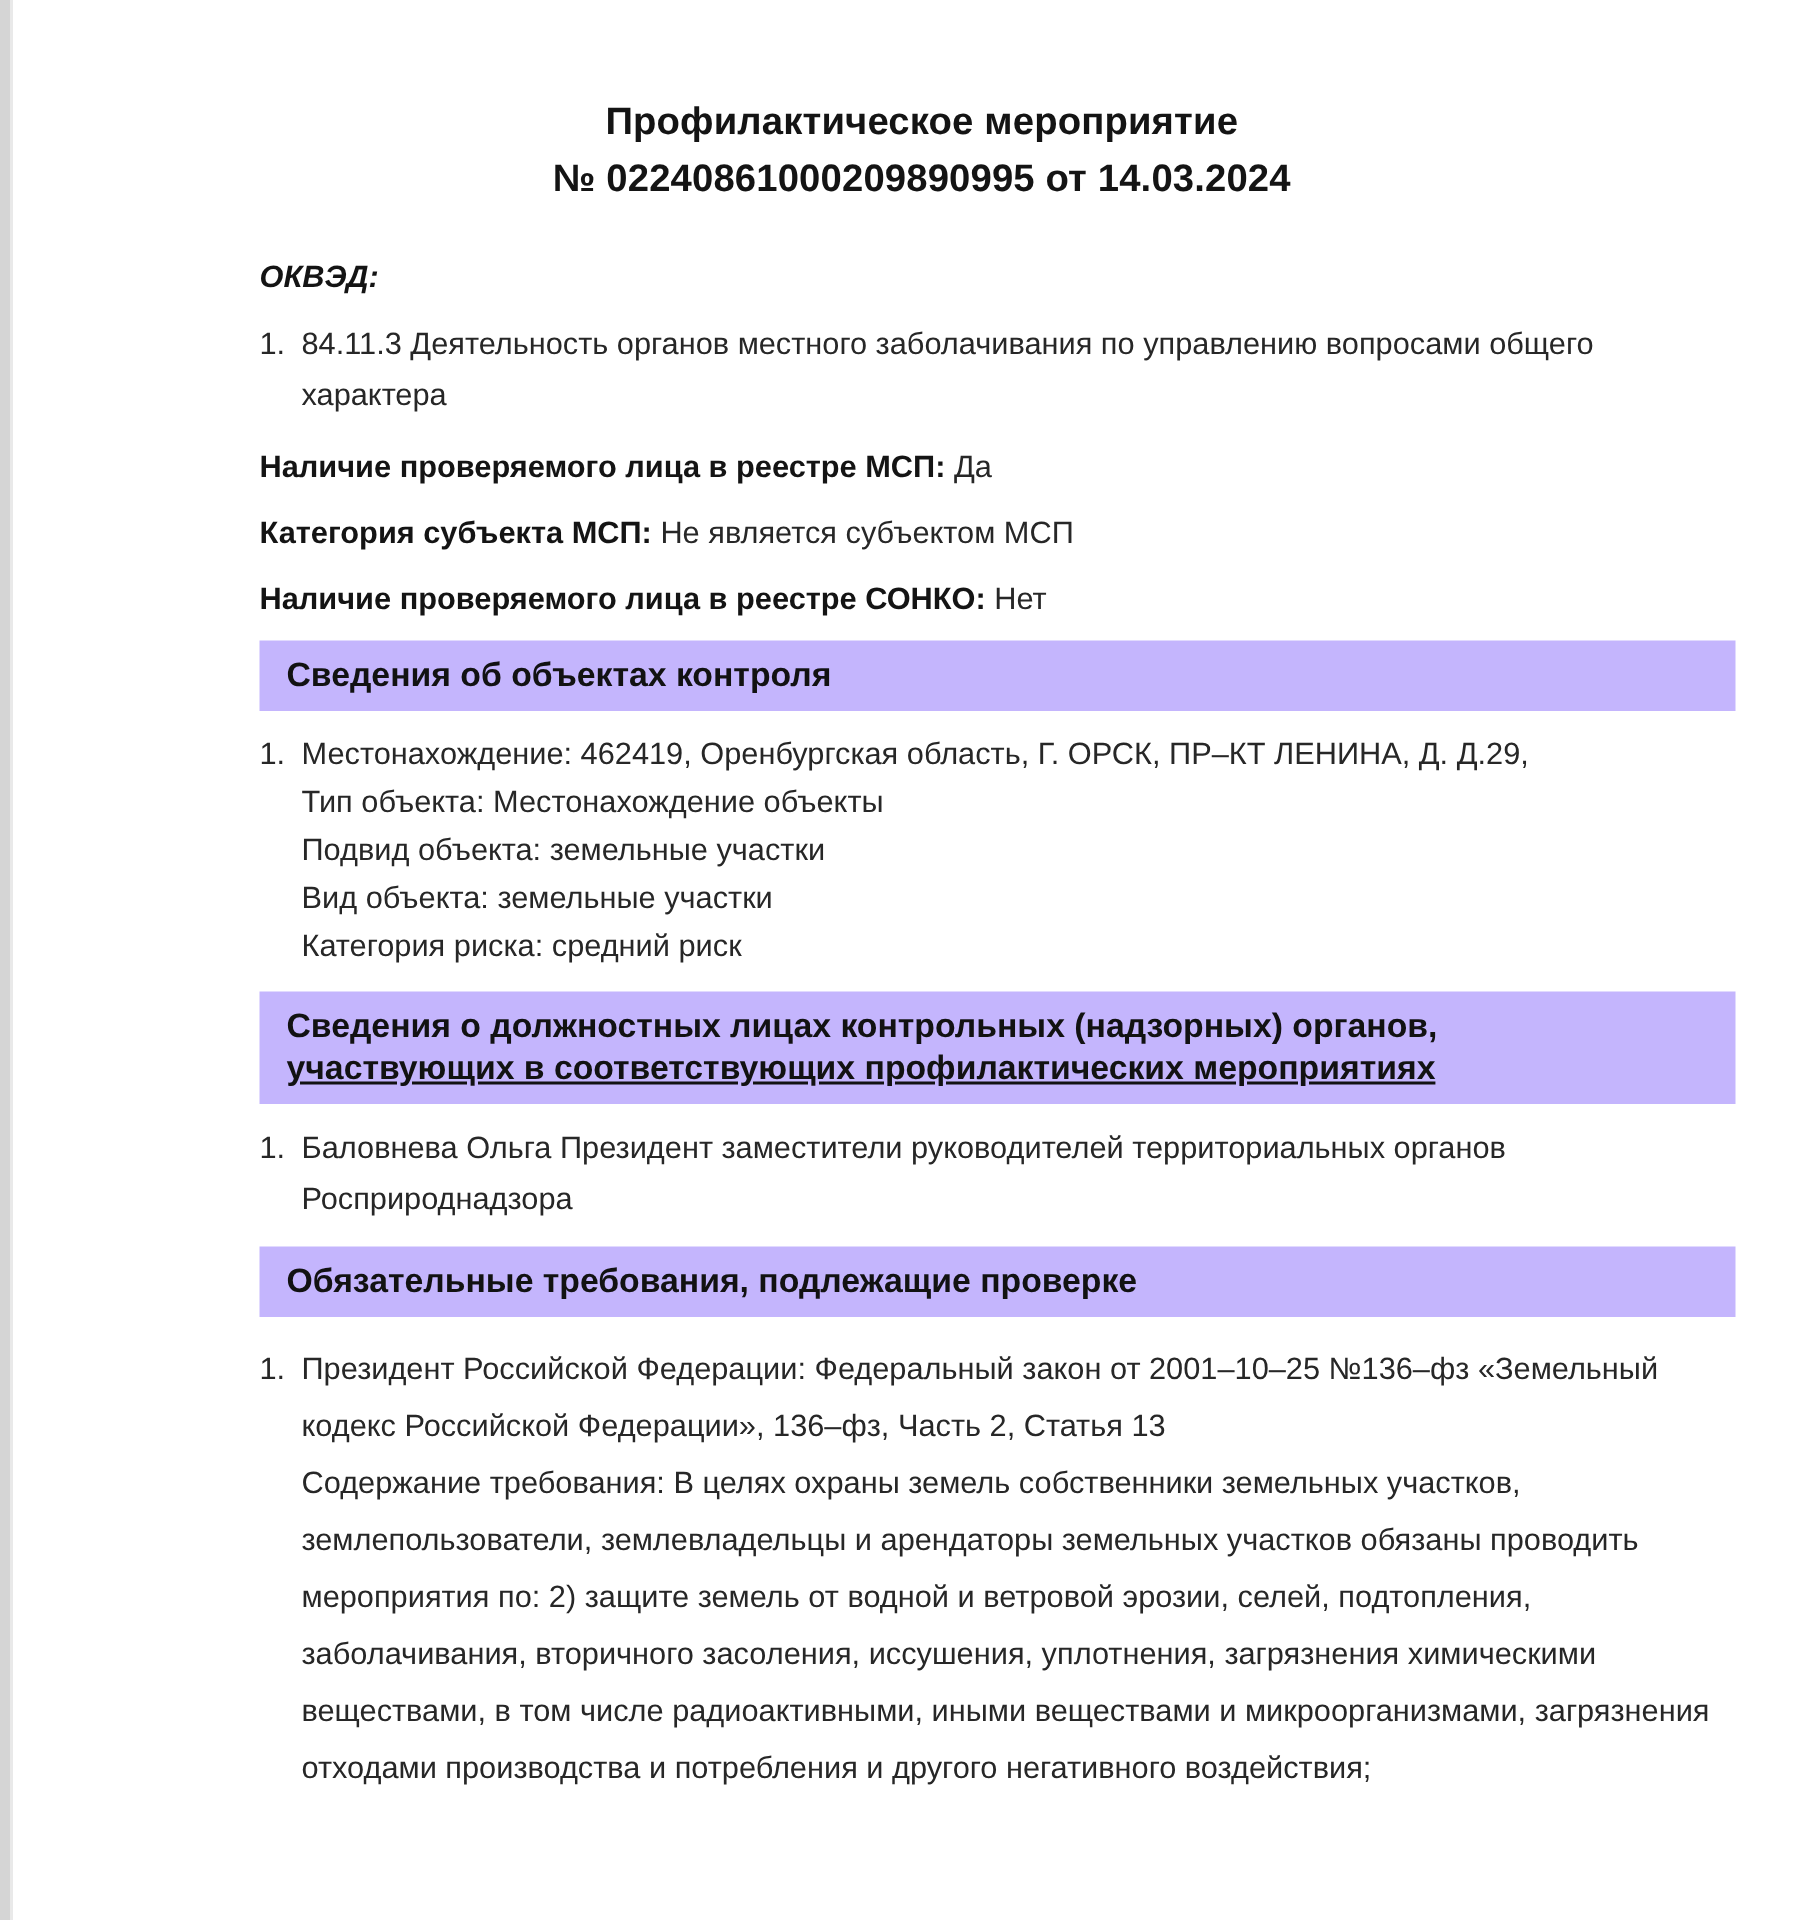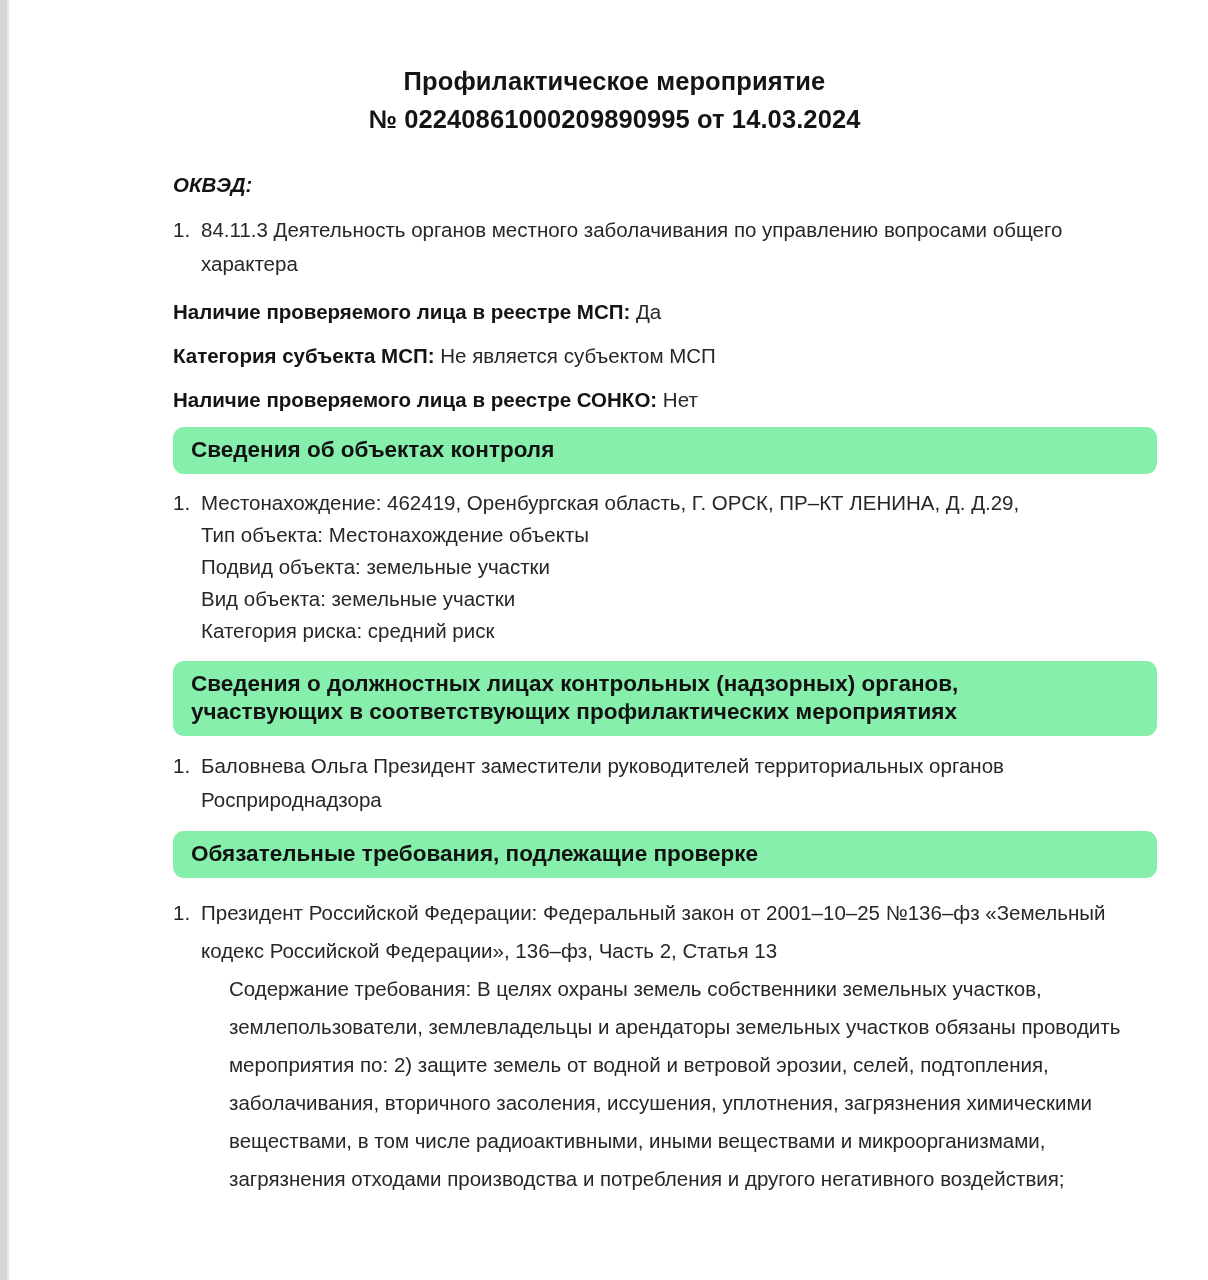--- a/index.html
+++ b/index.html
@@ -91,47 +91,46 @@
     left: 0;
     top: 0;
   }
 
   .okved-list { margin-top: 15px; }
   .okved-list li {
     line-height: 34px;
   }
 
   .section-band {
-    background: #86efac;
+    background: #c4b5fd;
     margin-top: 14px;
     padding: 9px 0 10px 18px;
     box-sizing: border-box;
     width: 984px;
-    border-radius: 11px;
   }
   .section-band .band-title {
     font-weight: bold;
     font-size: 22.5px;
     line-height: 28px;
     color: #121212;
   }
-  .band-title .bl2 { display: block; }
+  .band-title .bl2 { display: block; text-decoration: underline; }
 
   .objects-list { margin-top: 13px; }
   .objects-list li { line-height: 32px; }
   .objects-list .sub {
     display: block;
   }
 
   .officials-list { margin-top: 13px; }
   .officials-list li { line-height: 34px; }
 
   .reqs-list { margin-top: 16px; }
   .reqs-list li { line-height: 38px; }
-  .reqs-list .body { display: block; margin-left: 28px; }
+  .reqs-list .body { display: block; }
 </style>
 </head>
 <body>
 
 <div class="viewport">
   <div class="page">
 
     <div class="doc-title">
       <span>Профилактическое мероприятие</span>
       <span class="line2">№ 02240861000209890995 от 14.03.2024</span>

